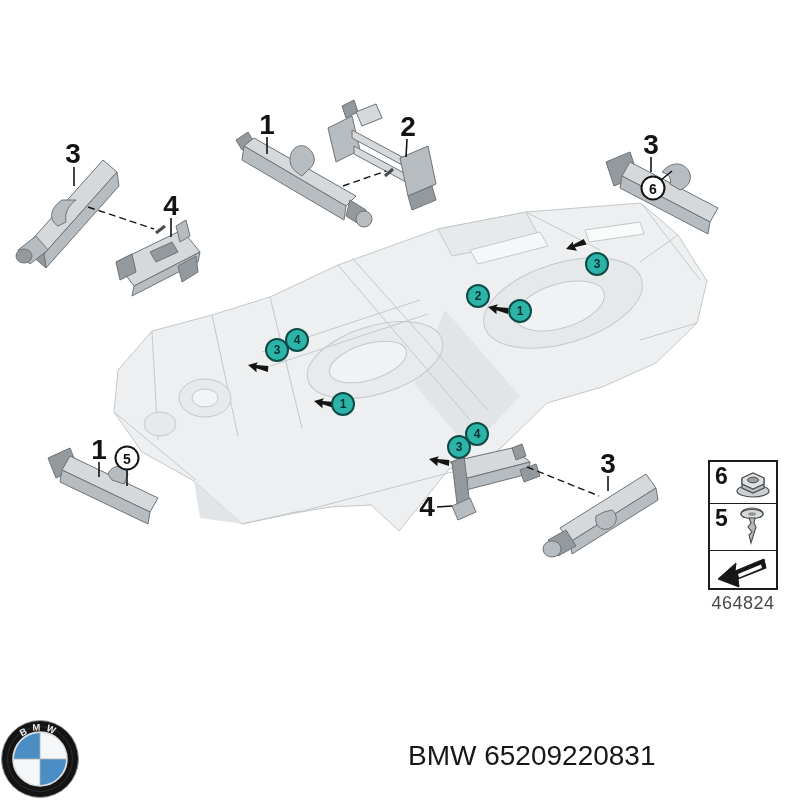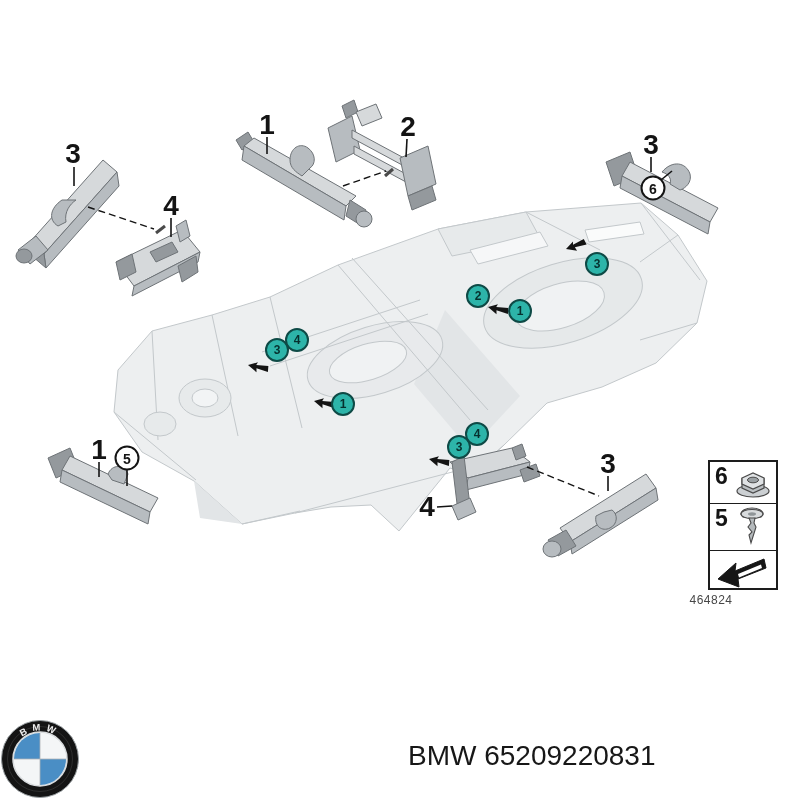--- a/index.html
+++ b/index.html
@@ -14,21 +14,21 @@
   .wcall{position:absolute;transform:translate(-50%,-50%);width:21px;height:21px;border-radius:50%;
          background:#fff;border:2.5px solid #141414;color:#141414;font-weight:800;font-size:14px;
          display:flex;align-items:center;justify-content:center;line-height:1;}
   #legend{position:absolute;left:708px;top:460px;width:70px;height:130px;border:2px solid #1d1d1d;
           background:#fff;display:flex;flex-direction:column;box-sizing:border-box;}
   .lcell{position:relative;border-bottom:1.5px solid #1d1d1d;flex:0 0 41px;}
   .lcell:last-child{border-bottom:none;flex:1;}
   .lcell2{flex:0 0 46px;}
   .lnum{position:absolute;left:5px;top:3px;font-weight:800;font-size:23px;color:#141414;line-height:1;}
   .licon{position:absolute;right:2px;top:1px;}
-  #legend-code{position:absolute;left:711px;top:593px;transform:translateX(-50%);font-size:12px;
+  #legend-code{position:absolute;left:743px;top:593px;transform:translateX(-50%);font-size:18px;
                color:#474747;letter-spacing:.5px;}
   #footer-caption{position:absolute;left:408px;top:740px;font-size:28px;color:#171717;
                   white-space:nowrap;letter-spacing:0;}
 </style>
 </head>
 <body>
 
 <div id="stage">
 
   <svg id="artwork" width="800" height="800" viewBox="0 0 800 800">

